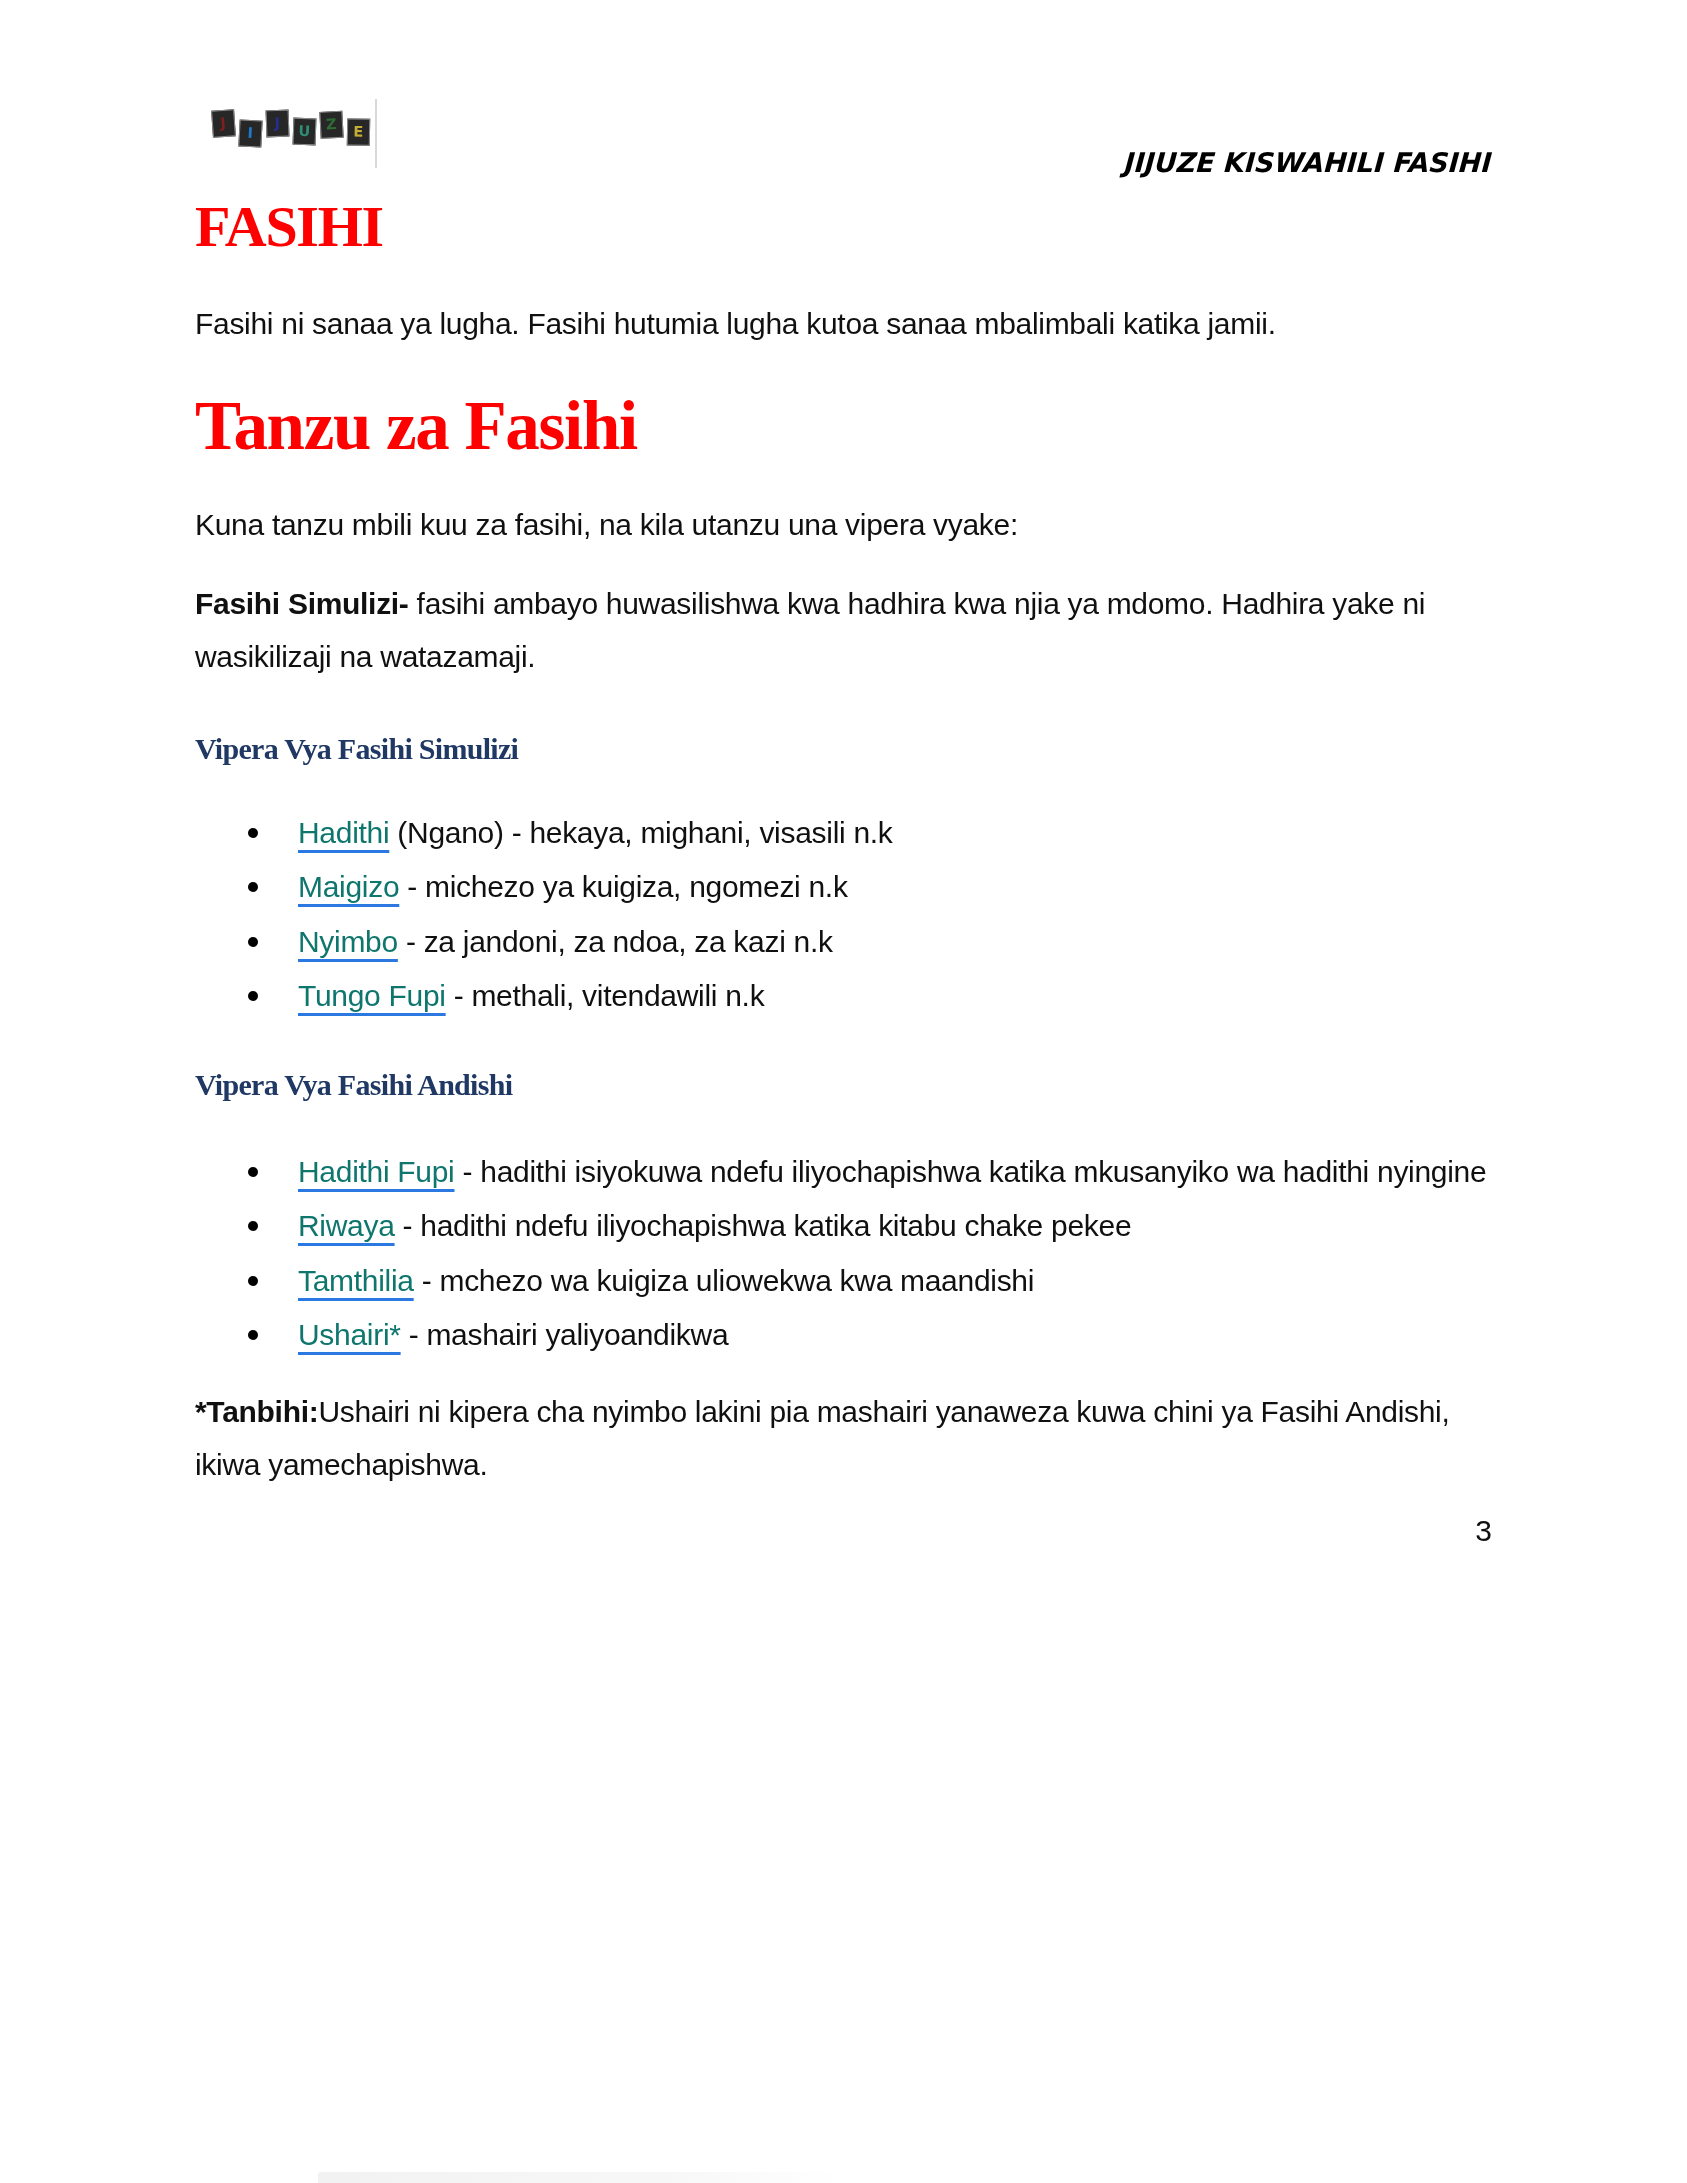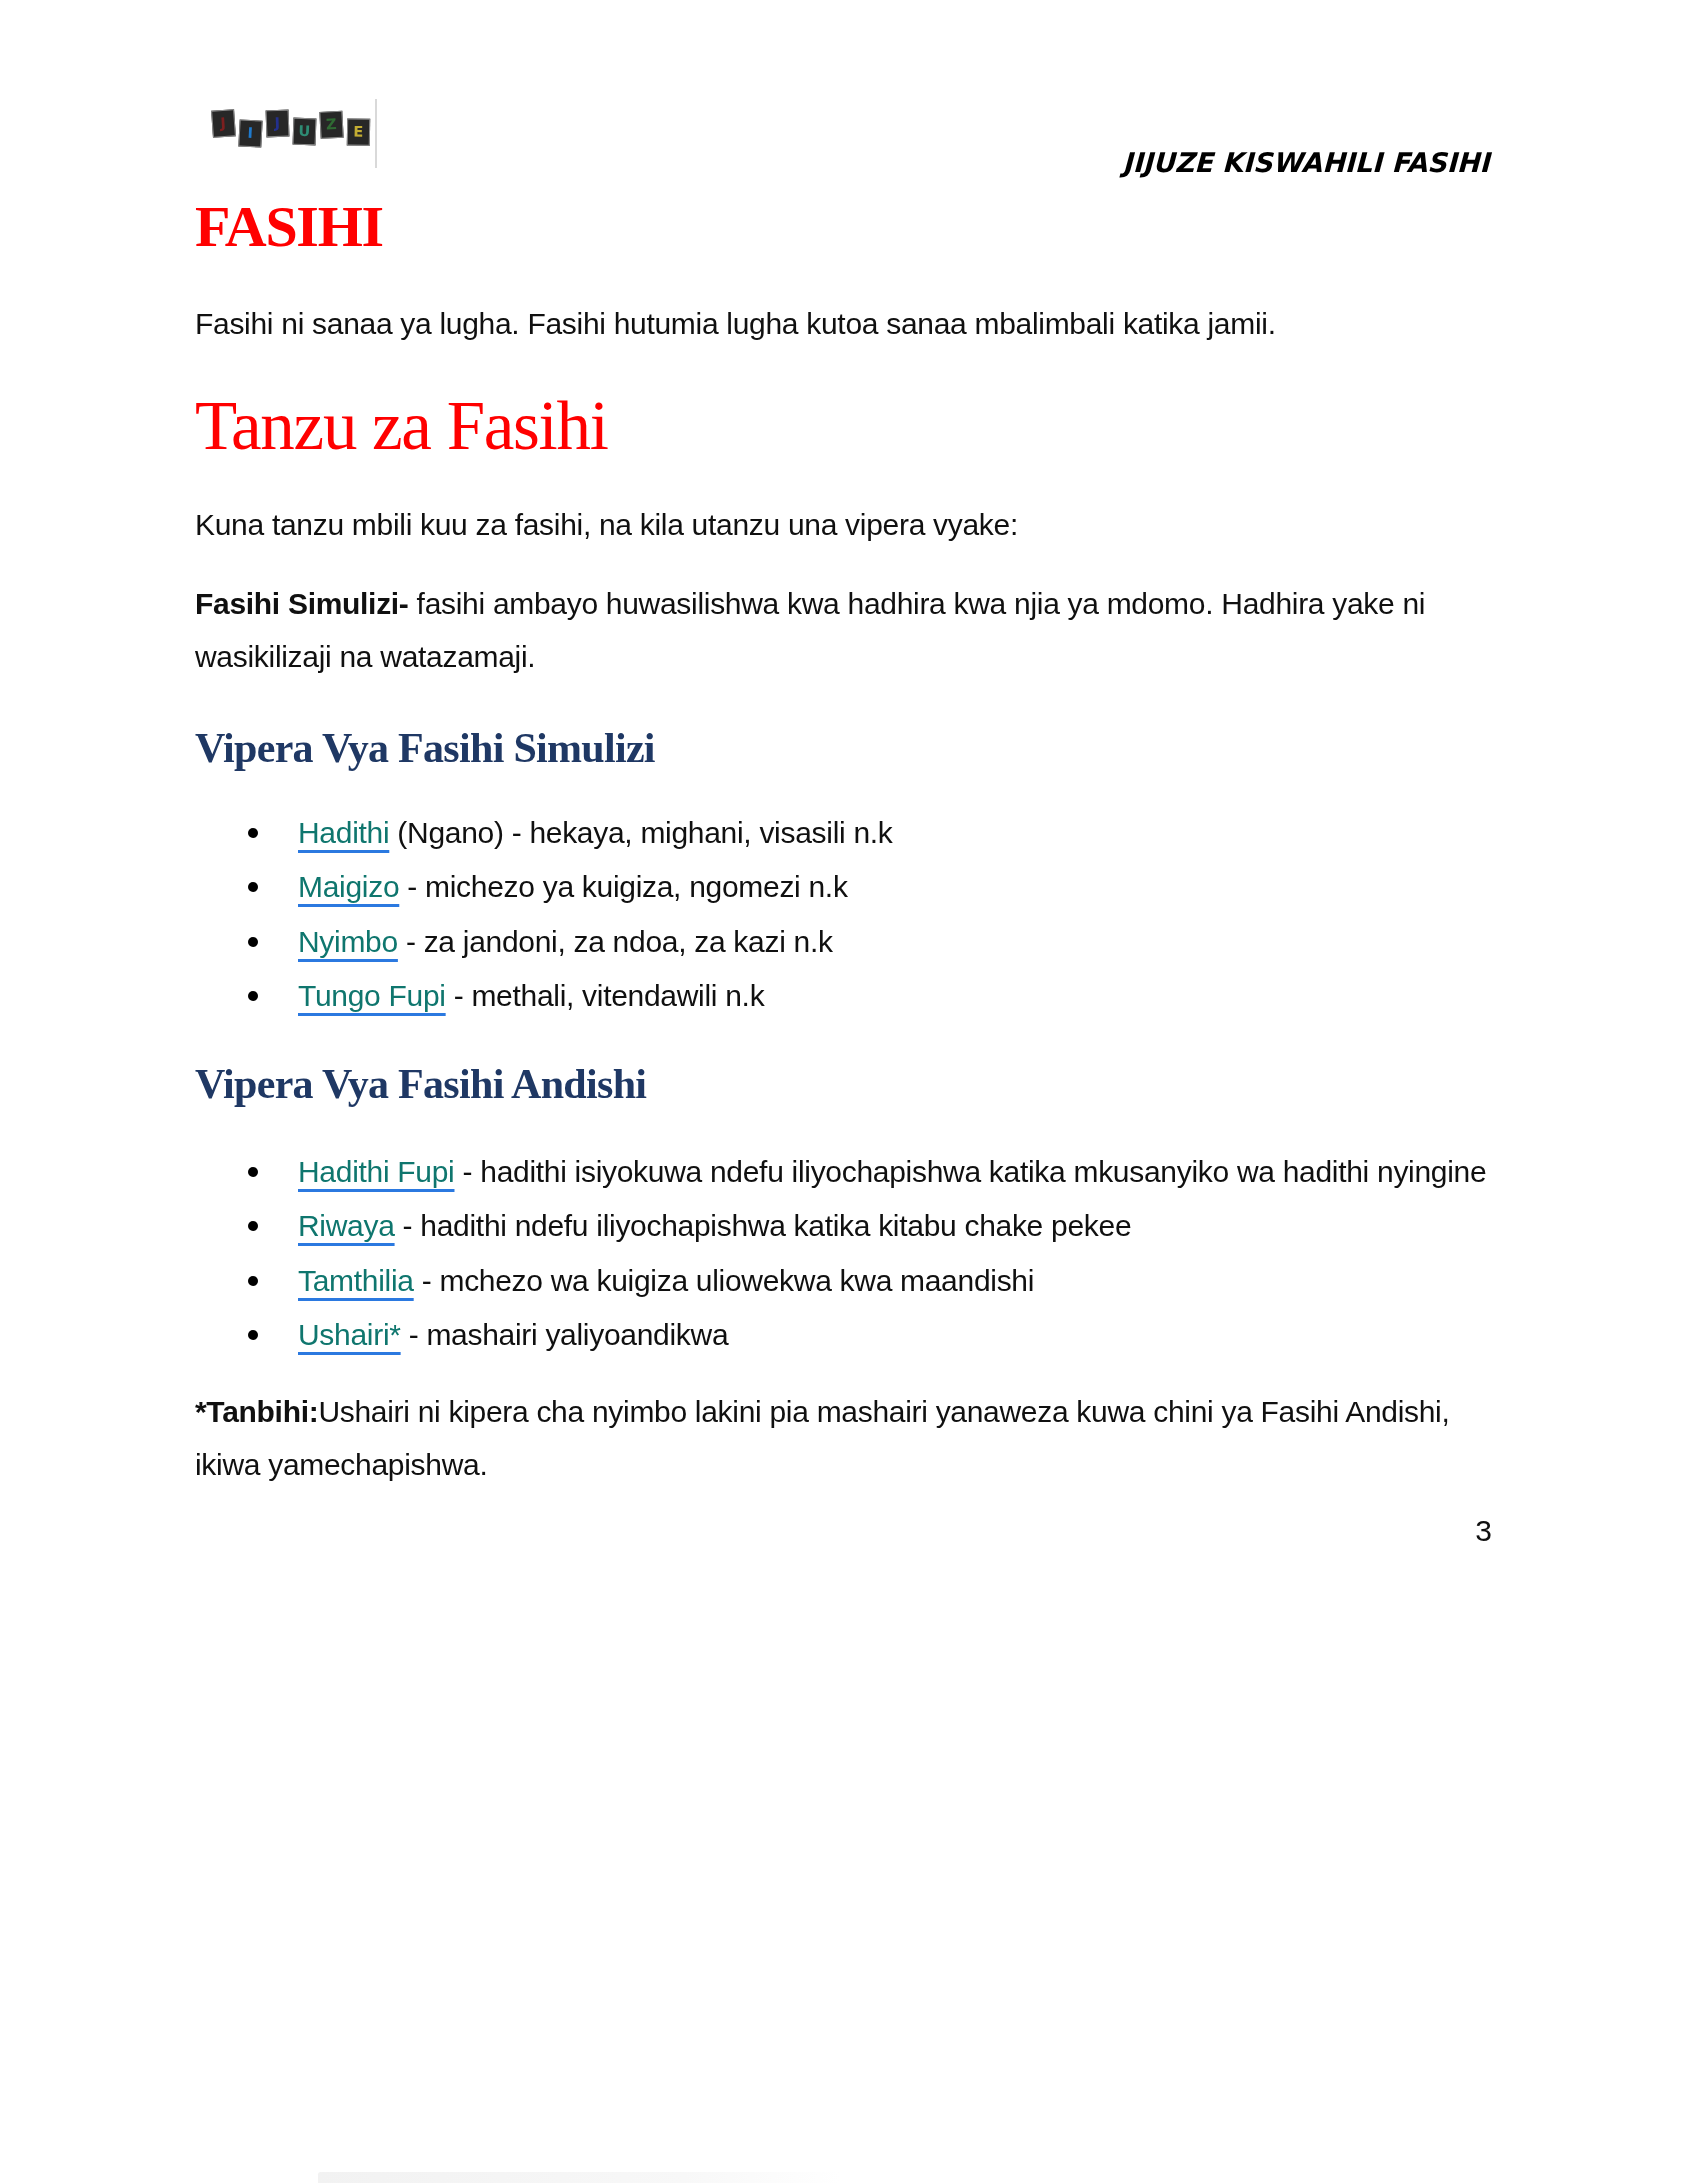--- a/index.html
+++ b/index.html
@@ -49,26 +49,26 @@
   
   .doc-title {
     margin-top:195px;
     font-family:"Liberation Serif", serif;
     font-weight:bold; font-size:58px; line-height:1.1;
     letter-spacing:-1.3px; color:#ff0000;
   }
   .h1-red {
     margin-top:39px;
     font-family:"Liberation Serif", serif;
-    font-weight:normal; font-size:69px; line-height:1.1;
+    font-weight:bold; font-size:69px; line-height:1.1;
     letter-spacing:-1.3px; color:#ff0000;
   }
   .h2-navy {
     font-family:"Liberation Serif", serif;
-    font-weight:bold; font-size:42px; line-height:49px;
+    font-weight:bold; font-size:30px; line-height:49px;
     letter-spacing:-0.7px; color:#1f3864;
   }
   .h2-navy.first { margin-top:41px; }
   .h2-navy.second { margin-top:38px; }
 
   
   p.body {
     font-size:30px; line-height:53px; letter-spacing:-0.3px;
     color:#101010;
   }

